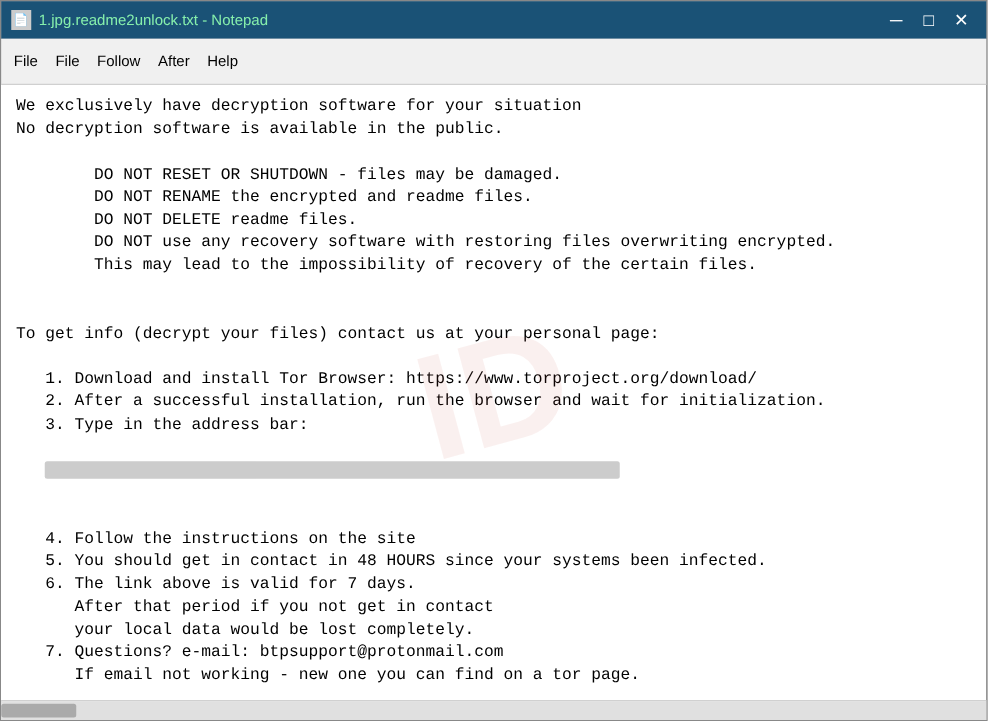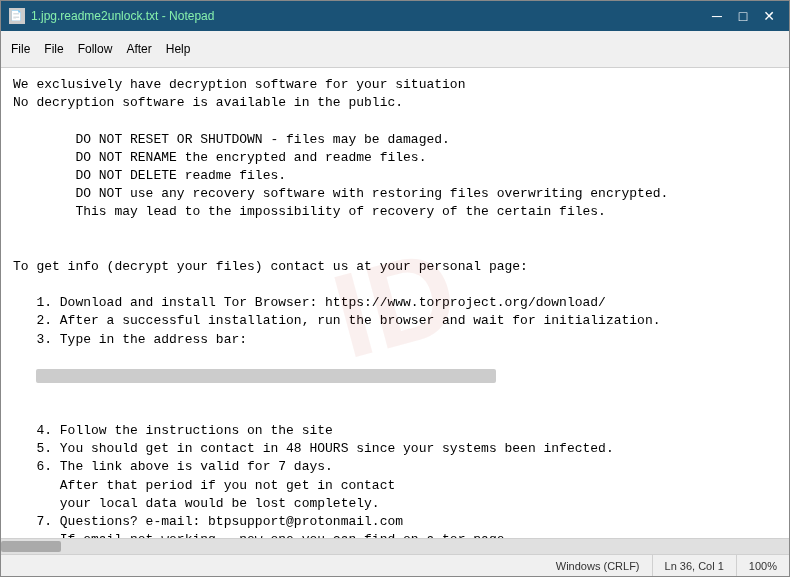--- a/index.html
+++ b/index.html
@@ -264,19 +264,13 @@
 ige023r0yB6e+VfMD31PaG1cUPXqX1f8wAsY84VeQZX+K4at8mKf+v4pddFamI9tz3n3tIDCX6U0
 lcaE</pre>
   </div>
 
   <div class="scrollbar-h">
     <div class="scrollbar-track">
       <div class="scrollbar-thumb"></div>
     </div>
   </div>
 
-  <div class="status-bar">
-    <div class="status-spacer"></div>
-    <div class="status-item">Windows (CRLF)</div>
-    <div class="status-item">Ln 36, Col 1</div>
-    <div class="status-item">100%</div>
-  </div>
 </div>
 
 </body></html>

